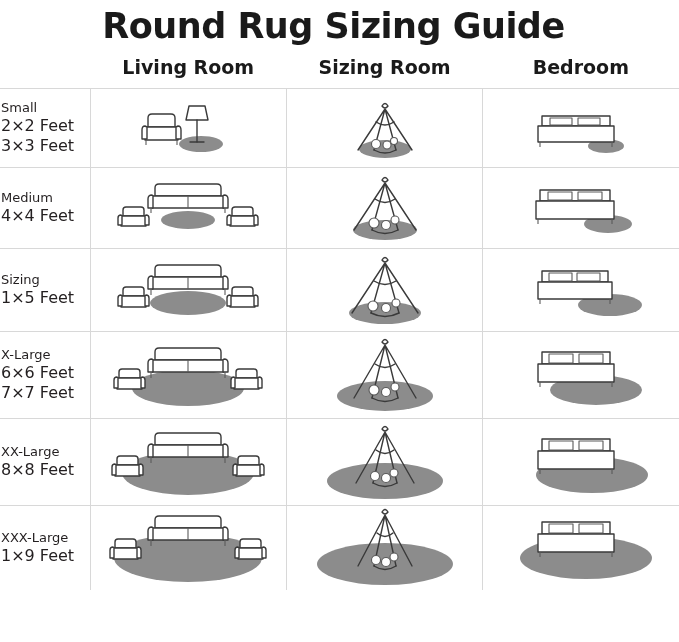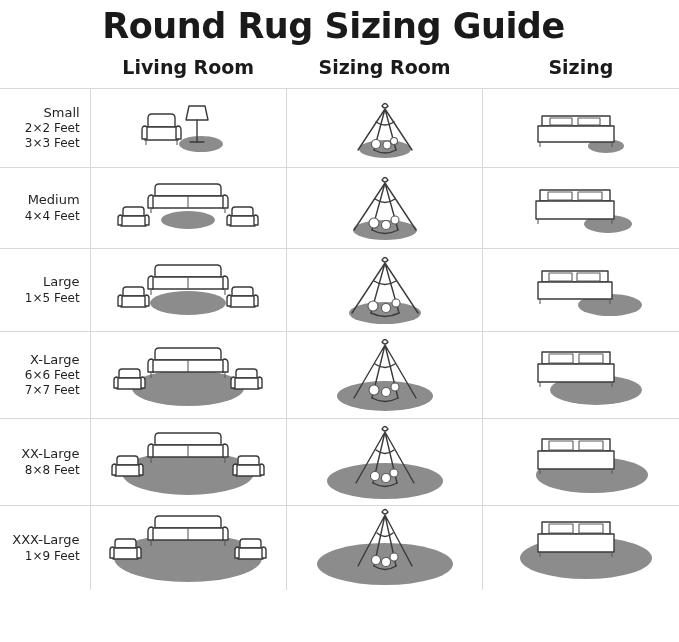--- a/index.html
+++ b/index.html
@@ -39,41 +39,41 @@
     font-size: 19px;
     font-weight: bold;
     color: #1a1a1a;
     padding: 8px 0 10px 0;
     text-align: center;
     border: none;
     margin-top: 28px;
   }
   th.blankhead { border: none; }
   td.rowlabel {
-    text-align: right;
+    text-align: left;
     font-size: 12.5px;
     line-height: 1.25;
     color: #231f20;
     border-right: 1px solid #d8d8d8;
     border-top: 1px solid #d8d8d8;
-    padding: 4px 10px;
+    padding: 4px 1px;
     vertical-align: middle;
   }
   td.cell {
     border-right: 1px solid #d8d8d8;
     border-top: 1px solid #d8d8d8;
     padding: 0;
     vertical-align: middle;
     text-align: center;
     height: 78px;
   }
   td.cell.last { border-right: none; }
   tr.firstrow td, tr.firstrow th { border-top: 1px solid #d8d8d8; }
   .rowname { display: block; font-size: 13px; }
-  .rowsize { display: block; font-size: 12px; }
+  .rowsize { display: block; font-size: 16px; }
   svg { display: block; margin: 0 auto; }
   .ln { fill: none; stroke: #3a3a3a; stroke-width: 1.4; stroke-linejoin: round; stroke-linecap: round; }
   .ln-thin { fill: none; stroke: #5a5a5a; stroke-width: 1.1; }
   .rug { fill: #8c8c8c; }
   .wht { fill: #ffffff; stroke: #3a3a3a; stroke-width: 1.4; stroke-linejoin: round; }
   .wht-thin { fill: #ffffff; stroke: #5a5a5a; stroke-width: 1.1; stroke-linejoin: round; }
 </style>
 </head>
 <body>
 
@@ -86,21 +86,21 @@
       <col class="labelcol">
         <col class="datacol">
         <col class="datacol">
         <col class="datacol">
     </colgroup>
     <thead>
       <tr>
         <th class="blankhead"></th>
         <th class="colhead">Living Room</th>
         <th class="colhead">Sizing Room</th>
-        <th class="colhead">Sizing</th>
+        <th class="colhead">Bedroom</th>
       </tr>
     </thead>
     <tbody>
 
       <tr class="firstrow">
         <td class="rowlabel">
           <span class="rowname">Small</span>
           <span class="rowsize">2×2 Feet</span>
           <span class="rowsize">3×3 Feet</span>
         </td>
@@ -202,21 +202,21 @@
               <path class="wht-thin" d="M92 24 L116 24 L116 32 L92 32 Z"></path>
               <line class="ln-thin" x1="52" y1="51" x2="52" y2="56"></line>
               <line class="ln-thin" x1="126" y1="51" x2="126" y2="56"></line>
             </g>
           </svg>
         </td>
       </tr>
 
       <tr>
         <td class="rowlabel">
-          <span class="rowname">Large</span>
+          <span class="rowname">Sizing</span>
           <span class="rowsize">1×5 Feet</span>
         </td>
         <td class="cell">
           <svg width="190" height="82" viewBox="0 0 190 82">
             <ellipse class="rug" cx="95" cy="54" rx="38" ry="12"></ellipse>
             <g>
               <path class="wht" d="M62 28 L62 20 Q62 16 66 16 L124 16 Q128 16 128 20 L128 28 Z"></path>
               <path class="wht" d="M59 28 L131 28 L131 40 L59 40 Z"></path>
               <path class="wht" d="M59 27 Q55 27 55 31 L55 40 L60 40 L60 28 Z"></path>
               <path class="wht" d="M131 27 Q135 27 135 31 L135 40 L130 40 L130 28 Z"></path>

